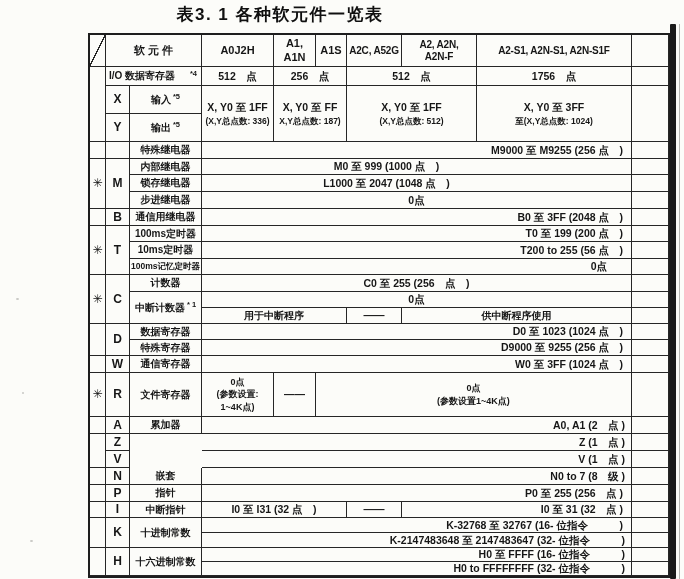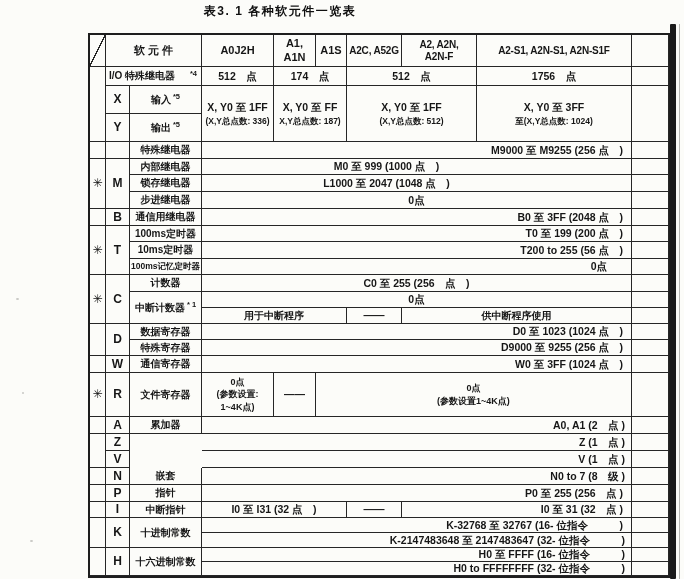--- a/index.html
+++ b/index.html
@@ -4,21 +4,21 @@
 <style>
   html,body{margin:0;padding:0;}
   body{
     width:684px;height:579px;position:relative;overflow:hidden;
     background:#fcfcf9;
     font-family:"Liberation Sans","DejaVu Sans",sans-serif;
     color:#161616;
   }
   .title{
     position:absolute;top:3px;left:0;width:560px;text-align:center;
-    font-size:12px;font-weight:bold;letter-spacing:1.5px;color:#101010;
+    font-size:17px;font-weight:bold;letter-spacing:1.5px;color:#101010;
   }
   .tbl{
     position:absolute;left:88px;top:33px;
     display:grid;
     grid-template-columns:16px 24px 72px 72px 42px 31px 55px 75px 155px 37px;
     grid-template-rows:32px 19px 28px 28px 17px 16px 17px 17px 17px 16px 17px 16px 17px 16px 16px 16px 16px 17px 44px 17px 17px 17px 17px 17px 16px 15px 15px 14px 14px;
     border:2px solid #1e1e1e;
   }
   .c{
     border-right:1px solid #262626;border-bottom:1px solid #262626;
@@ -60,23 +60,23 @@
   <div class="c hdr" style="grid-area:1/5/2/6">A1,
 A1N</div>
   <div class="c hdr" style="grid-area:1/6/2/7">A1S</div>
   <div class="c hdr-sm" style="grid-area:1/7/2/8">A2C, A52G</div>
   <div class="c hdr-sm" style="grid-area:1/8/2/9">A2, A2N,
 A2N-F</div>
   <div class="c hdr-sm" style="grid-area:1/9/2/10">A2-S1, A2N-S1, A2N-S1F</div>
   <div class="c" style="grid-area:1/10/2/11"></div>
 
   <div class="c" style="grid-area:2/1/5/2"></div>
-  <div class="c iolabel" style="grid-area:2/2/3/4"><span>I/O 特殊继电器</span><span class="sup">*4</span></div>
+  <div class="c iolabel" style="grid-area:2/2/3/4"><span>I/O 数据寄存器</span><span class="sup">*4</span></div>
   <div class="c" style="grid-area:2/4/3/5">512　点</div>
-  <div class="c" style="grid-area:2/5/3/7">174　点</div>
+  <div class="c" style="grid-area:2/5/3/7">256　点</div>
   <div class="c" style="grid-area:2/7/3/9">512　点</div>
   <div class="c" style="grid-area:2/9/3/10">1756　点</div>
   <div class="c" style="grid-area:2/10/3/11"></div>
 
   <div class="c letter" style="grid-area:3/2/4/3">X</div>
   <div class="c lab" style="grid-area:3/3/4/4"><span>输入</span><span class="sup">*5</span></div>
   <div class="c letter" style="grid-area:4/2/5/3">Y</div>
   <div class="c lab" style="grid-area:4/3/5/4"><span>输出</span><span class="sup">*5</span></div>
   <div class="c col" style="grid-area:3/4/5/5"><span class="vl1">X, Y0 至 1FF</span><span class="vl2">(X,Y总点数: 336)</span></div>
   <div class="c col" style="grid-area:3/5/5/7"><span class="vl1">X, Y0 至 FF</span><span class="vl2">X,Y总点数: 187)</span></div>

